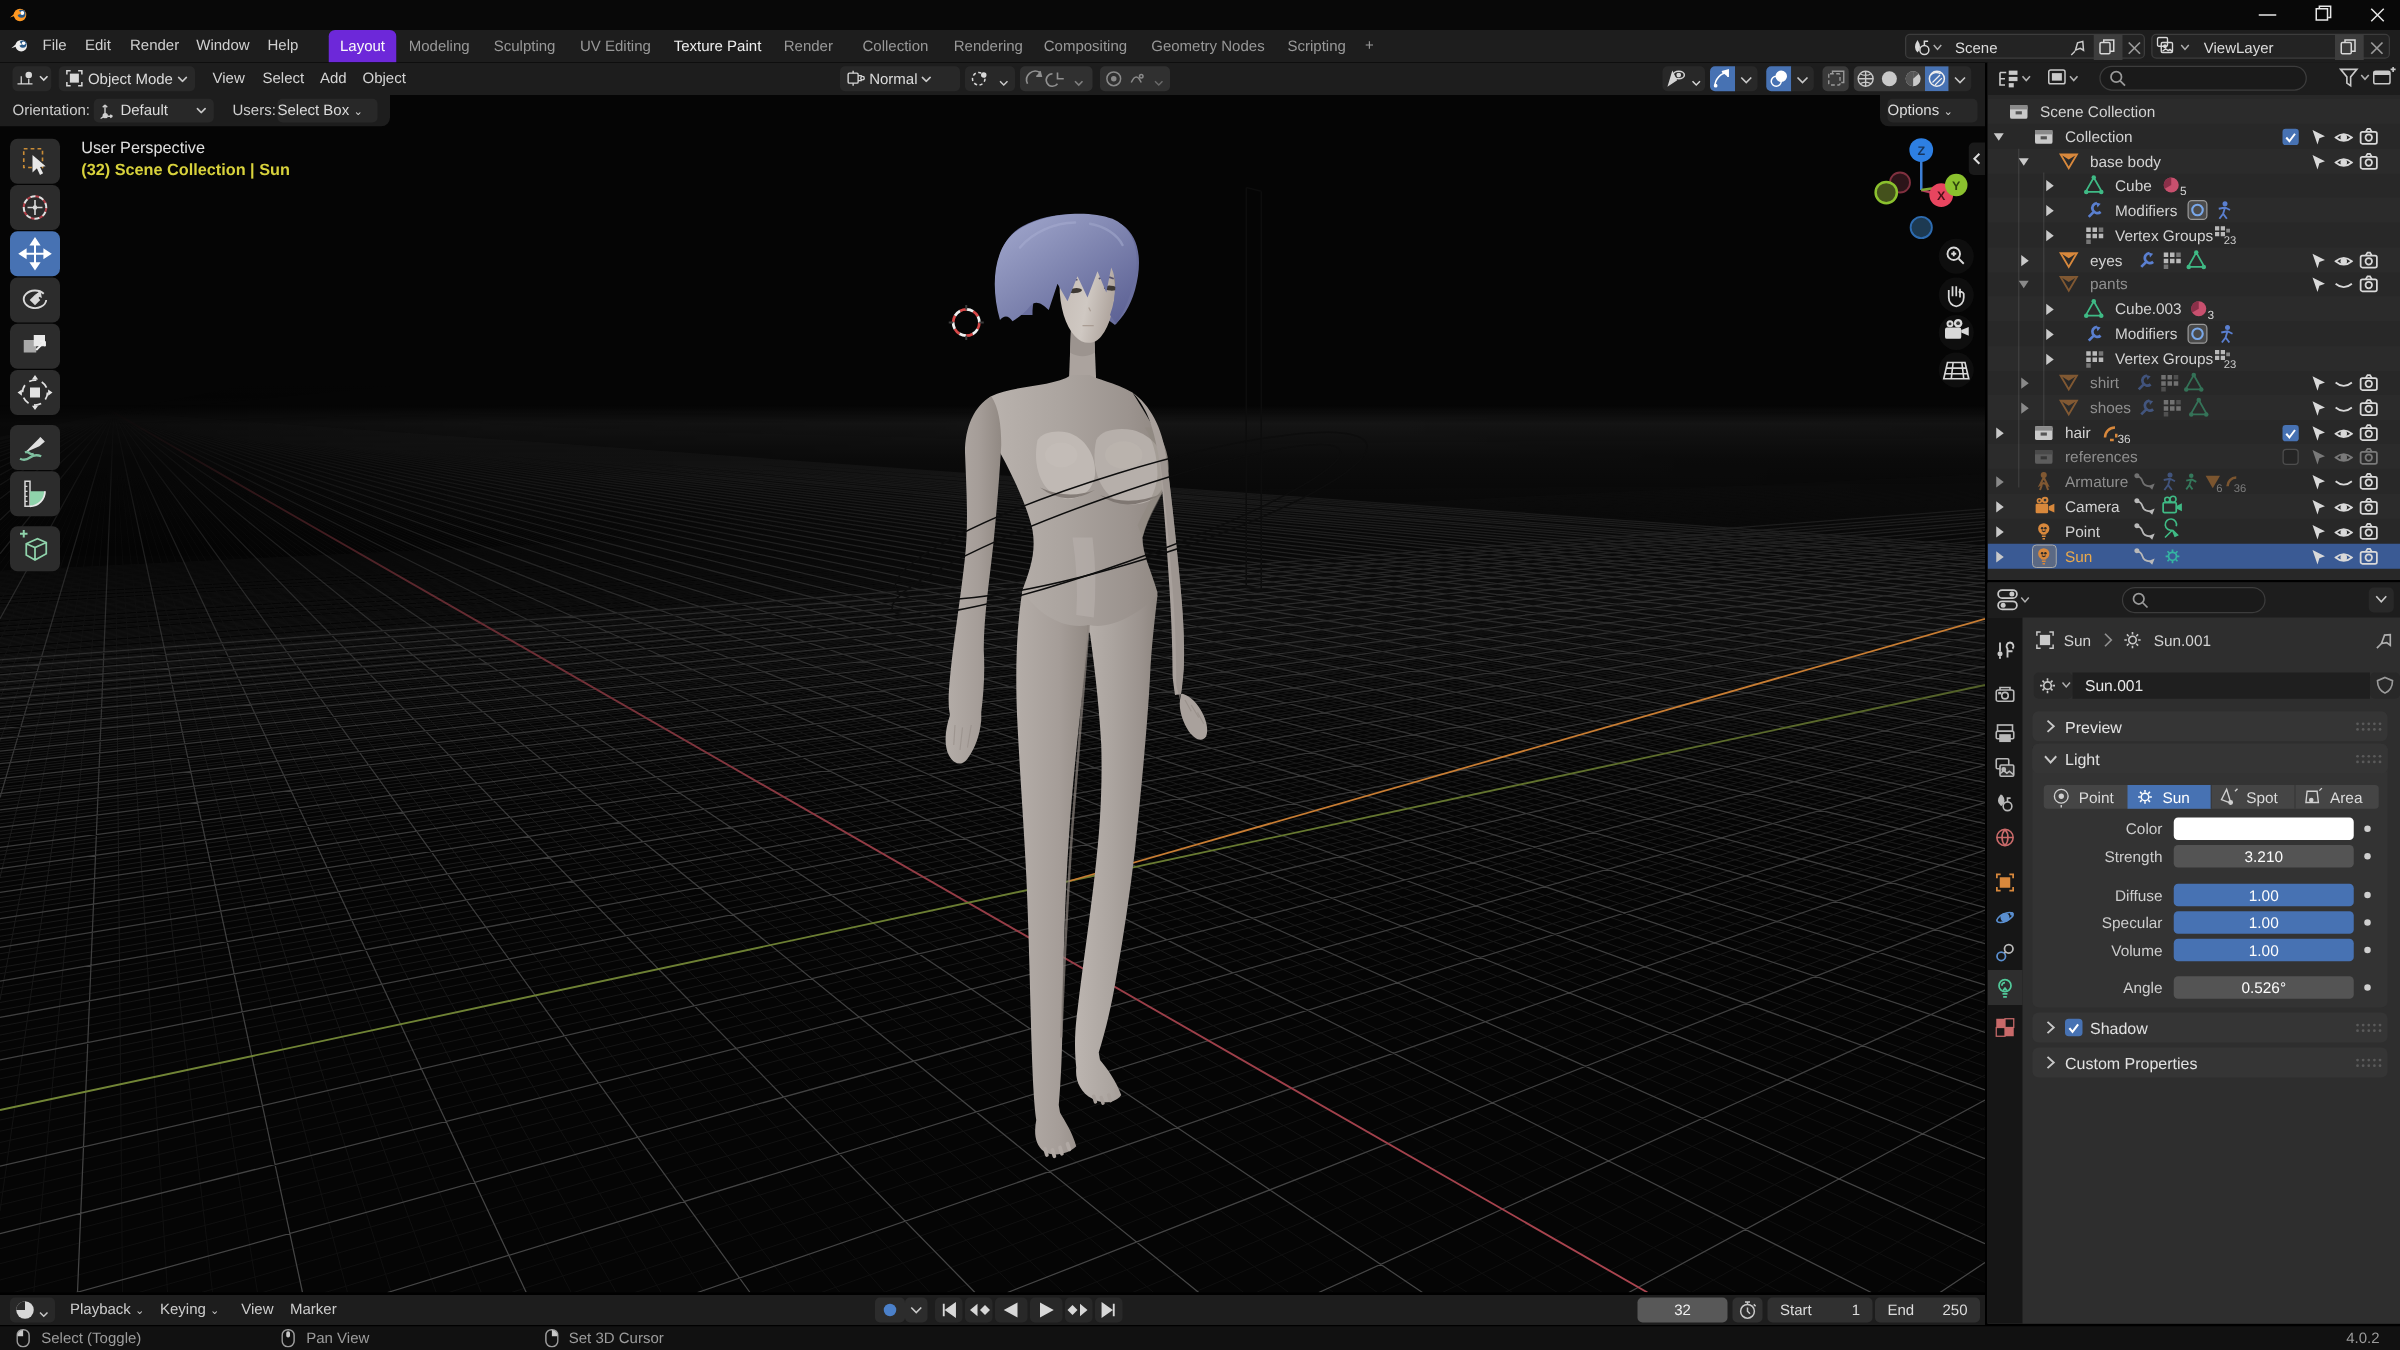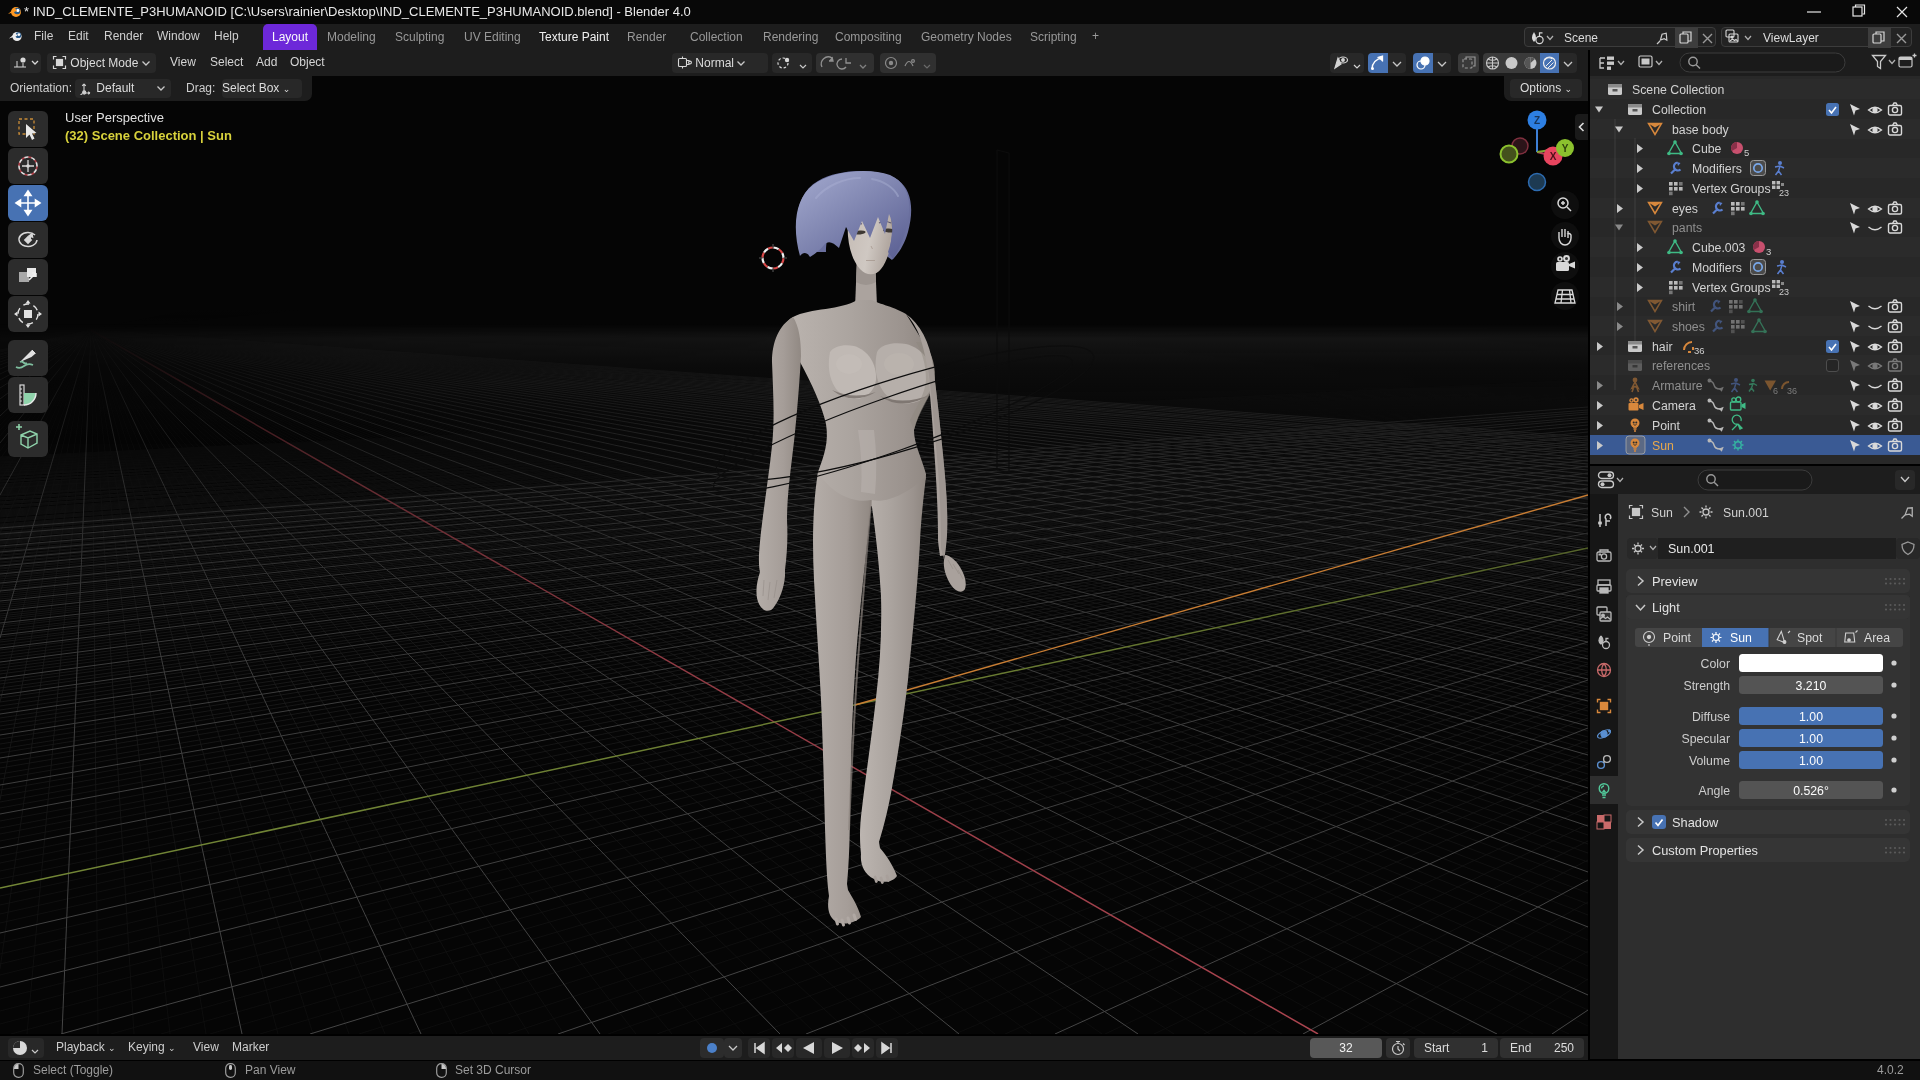--- a/index.html
+++ b/index.html
@@ -27,21 +27,20 @@
 #statusbar{position:absolute;left:0;top:1061px;width:1920px;height:19px;background:#111111;color:#9c9c9c;font-size:12px}
 </style></head>
 <body>
 <div id="titlebar">
   <svg class="abs" style="left:7px;top:4px" width="16" height="16" viewBox="0 0 16 16">
       <circle cx="9" cy="8" r="5" fill="#ff9822"></circle>
       <circle cx="10.2" cy="7" r="3.2" fill="#265787"></circle>
       <circle cx="10.8" cy="6.4" r="1.6" fill="#fff"></circle>
       <path d="M1 10 L8 4 L10 7 Z" fill="#ff9822"></path>
     </svg>
-  <span class="ttl">* IND_CLEMENTE_P3HUMANOID [C:\Users\rainier\Desktop\IND_CLEMENTE_P3HUMANOID.blend] - Blender 4.0</span>
   <svg class="abs" style="left:1797px;top:0" width="123" height="24" viewBox="0 0 123 24">
       <g stroke="#e7e7e7" stroke-width="1.2" fill="none">
         <path d="M10 12 H24"></path>
         <rect x="56" y="7" width="9" height="9"></rect>
         <path d="M58.5 7 v-2 h9 v9 h-2"></path>
         <path d="M100 7 l10 10 M110 7 l-10 10"></path>
       </g>
     </svg>
 </div>
 <div id="menubar">
@@ -341,25 +340,25 @@
   <div id="tsleft">
     <span class="abs" style="left:10px;top:5px">Orientation:</span>
     <span class="wbtn" style="left:75px;top:3px;width:96px;height:19px;line-height:19px"><svg style="vertical-align:-3px;margin-left:4px" width="14" height="14" viewBox="0 0 14 14">
           <g stroke="#d0d0d0" fill="none" stroke-width="1.1">
             <path d="M5 11 V3 M5 3 l-1.8 1.8 M5 3 l1.8 1.8 M7 12 h4 M11 12 l-1.8-1.2 M11 12 l-1.8 1.2 M3.5 12.5 l-2 1.5"></path>
             <circle cx="5.2" cy="11.5" r="1.6" fill="#d0d0d0"></circle>
           </g>
         </svg> Default<svg style="position:absolute;right:6px;top:7px" width="8" height="5" viewBox="0 0 8 5">
           <path d="M0.5 0.5 L4 4 L7.5 0.5" stroke="#c8c8c8" fill="none" stroke-width="1.3"></path>
         </svg></span>
-    <span class="abs" style="left:186px;top:5px">Drag:</span>
+    <span class="abs" style="left:186px;top:5px">Users:</span>
     <span class="wbtn" style="left:222px;top:3px;width:80px;height:19px;line-height:19px;text-align:left">Select Box <span style="font-size:9px">⌄</span></span>
   </div>
   <div id="tsright">
-      <span class="wbtn" style="left:6px;top:3px;width:72px;height:19px;text-align:center;line-height:19px">Options <span style="font-size:9px">⌄</span></span>
+      <span class="wbtn" style="left:6px;top:3px;width:72px;height:19px;line-height:19px">Options <span style="font-size:9px">⌄</span></span>
     </div>
   <div id="toolbar">
     <div class="tool" style="top:0px"><svg width="40" height="36" viewBox="0 0 40 36">
           <rect x="11" y="8" width="15" height="15" fill="none" stroke="#c98c37" stroke-width="1.3" stroke-dasharray="3 2.5"></rect>
           <path d="M18 13 L18 27 L21.5 23.5 L24 29 L26.5 27.5 L24 22.5 L28.5 22 Z" fill="#e8e8e8"></path>
         </svg></div>
     <div class="tool" style="top:37px"><svg width="40" height="36" viewBox="0 0 40 36">
           <circle cx="20" cy="18" r="9" fill="none" stroke="#b04048" stroke-width="1.6" stroke-dasharray="4 3"></circle>
           <circle cx="20" cy="18" r="9" fill="none" stroke="#e0e0e0" stroke-width="1.6" stroke-dasharray="4 3" stroke-dashoffset="3.5"></circle>
           <path d="M20 12 v12 M14 18 h12" stroke="#d8d8d8" stroke-width="1.3"></path>

